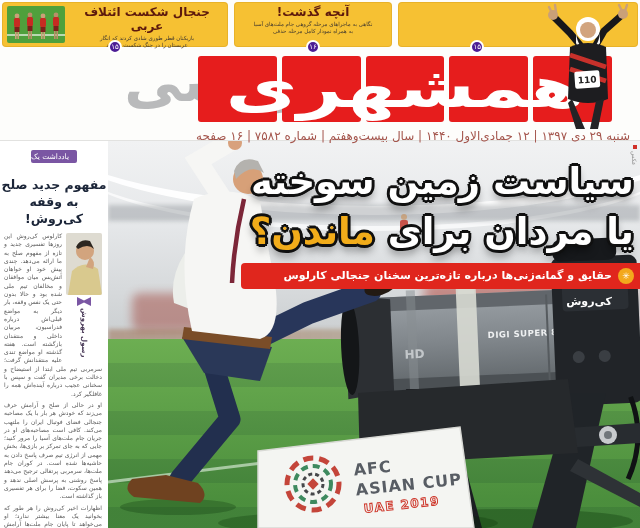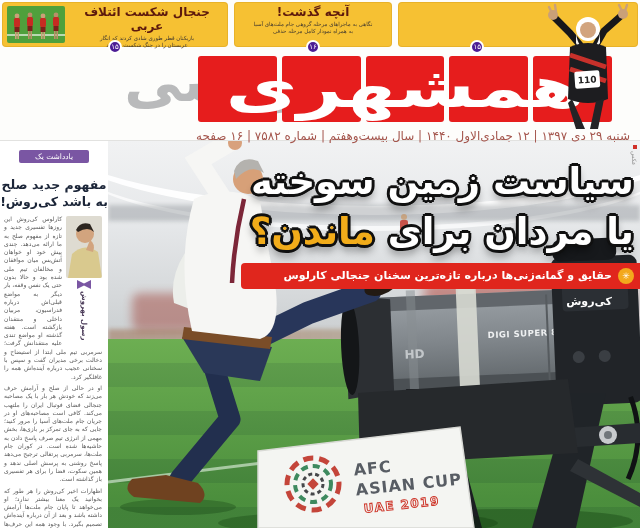--- a/index.html
+++ b/index.html
@@ -33,22 +33,22 @@
   .logo-word { position:absolute; left:198px; top:56px; width:414px; height:66px; z-index:3;
                color:#fff; font-size:56px; font-weight:bold; text-align:center; line-height:64px;
                direction:rtl; letter-spacing:12px; transform:scaleX(1.4); }
   .runner { position:absolute; left:540px; top:3px; width:96px; height:126px; z-index:4; }
   .dateline { position:absolute; right:10px; top:129px; z-index:2; font-size:12px; color:#a4554c; direction:rtl; }
   .rule { position:absolute; left:0; right:0; top:140px; height:1px; background:#e2e2e0; }
 
   
   .side { position:absolute; left:0; top:141px; width:108px; height:387px; background:#fff;
           direction:rtl; overflow:hidden; z-index:2; }
-  .note-badge { width:70px; margin:9px auto 0; background:#7a56a3; color:#fff; font-size:7.5px;
-                line-height:13px; text-align:center; border-radius:2px; }
+  .note-badge { width:46px; margin:9px auto 0; background:#7a56a3; color:#fff; font-size:7.5px;
+                line-height:13px; text-align:left; border-radius:2px; }
   .col-title { margin-top:13px; text-align:center; font-weight:bold; font-size:12.5px; line-height:17px; color:#1b2538; }
   .body-wrap { padding:5px 6px 0 4px; }
   .author-box { float:right; width:36px; margin:1px 0 3px 4px; }
   .portrait { display:block; width:36px; height:62px; border-radius:2px; }
   .bowtie { width:14px; height:9px; margin:2px auto 1px; background:#7a56a3;
             clip-path:polygon(0 0,50% 38%,100% 0,100% 100%,50% 62%,0 100%); }
   .author-name { height:50px; display:flex; justify-content:center; }
   .author-name span { writing-mode:vertical-rl; font-size:7px; font-weight:bold; color:#4a3a58; }
   .body-wrap p { font-size:6px; line-height:8.3px; color:#5a5a5a; text-align:justify; margin-bottom:3px; }
 
@@ -185,21 +185,21 @@
     <path d="M64,96 L58,126 L50,126 L56,98 Z" fill="#232326"></path>
   </svg>
 
   <div class="dateline">شنبه ۲۹ دی ۱۳۹۷ | ۱۲ جمادی‌الاول ۱۴۴۰ | سال بیست‌وهفتم | شماره ۷۵۸۲ | ۱۶ صفحه</div>
   <div class="rule"></div>
 
   <div class="side">
     <div class="note-badge">یادداشت یک</div>
     <div class="col-title">
       <span>مفهوم جدید صلح</span><br>
-      <span>به باشد کی‌روش!</span>
+      <span>به وقفه کی‌روش!</span>
     </div>
     <div class="body-wrap">
       <div class="author-box">
         <svg class="portrait" viewBox="0 0 36 62">
           <rect width="36" height="62" fill="#e9e2cf"></rect>
           <rect width="36" height="62" fill="rgba(190,200,215,.25)"></rect>
           <circle cx="19" cy="18" r="9" fill="#d2a47e"></circle>
           <path d="M10,14 Q14,5 24,8 L28,16 Q22,10 12,16 Z" fill="#2c2620"></path>
           <path d="M6,38 Q18,26 32,36 L36,62 L2,62 Z" fill="#d9c98e"></path>
           <path d="M24,24 Q30,28 27,36 L20,34 Z" fill="#d2a47e"></path>

